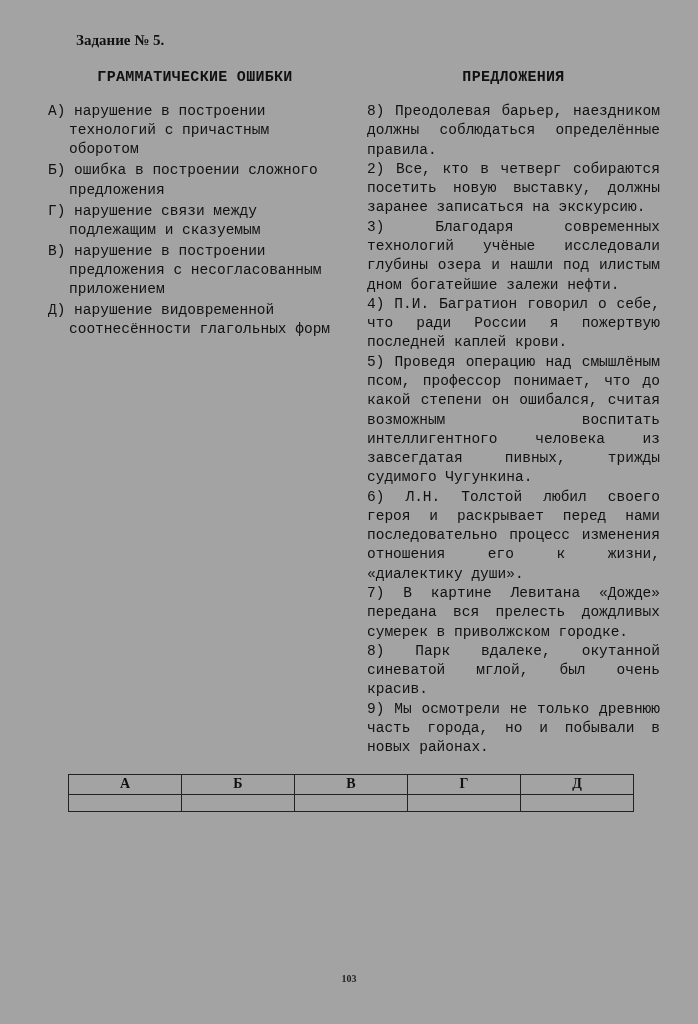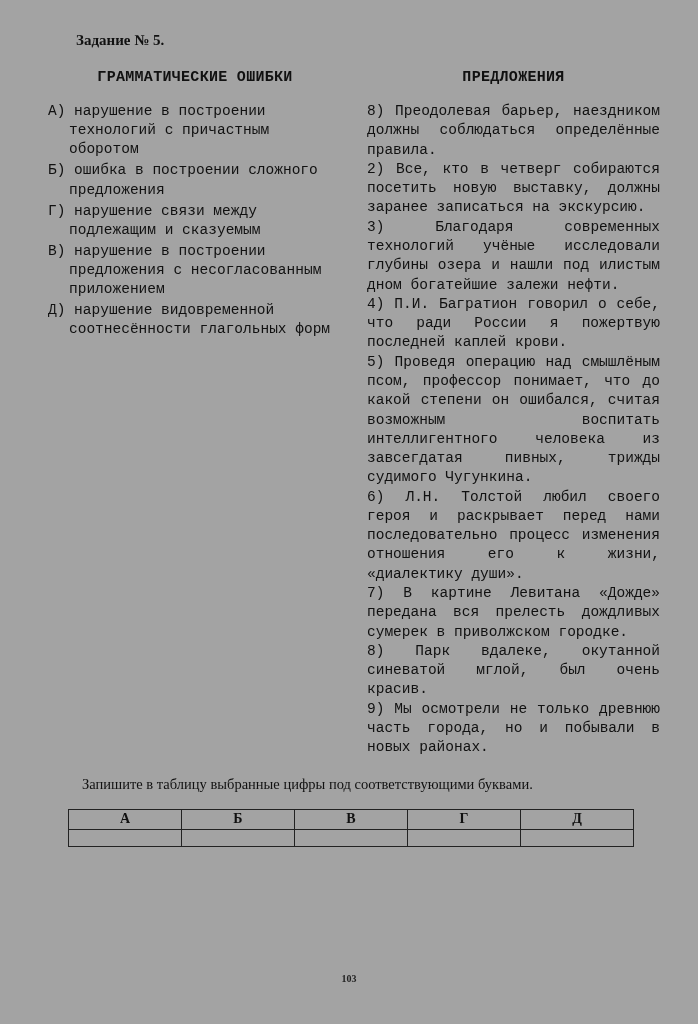--- a/index.html
+++ b/index.html
@@ -128,21 +128,20 @@
       <div class="sentence-item">4) П.И. Багратион говорил о себе, что ради России я пожертвую последней каплей крови.</div>
       <div class="sentence-item">5) Проведя операцию над смышлёным псом, профессор понимает, что до какой степени он ошибался, считая возможным воспитать интеллигентного человека из завсегдатая пивных, трижды судимого Чугункина.</div>
       <div class="sentence-item">6) Л.Н. Толстой любил своего героя и раскрывает перед нами последовательно процесс изменения отношения его к жизни, «диалектику души».</div>
       <div class="sentence-item">7) В картине Левитана «Дожде» передана вся прелесть дождливых сумерек в приволжском городке.</div>
       <div class="sentence-item">8) Парк вдалеке, окутанной синеватой мглой, был очень красив.</div>
       <div class="sentence-item">9) Мы осмотрели не только древнюю часть города, но и побывали в новых районах.</div>
     </div>
 
   </div>
 
-  <div class="instruction">Запишите в таблицу выбранные цифры под соответствующими буквами.</div>
 
   <table class="answer-table">
     <tbody>
       <tr>
         <td class="head-cell">А</td>
         <td class="head-cell">Б</td>
         <td class="head-cell">В</td>
         <td class="head-cell">Г</td>
         <td class="head-cell">Д</td>
       </tr>

